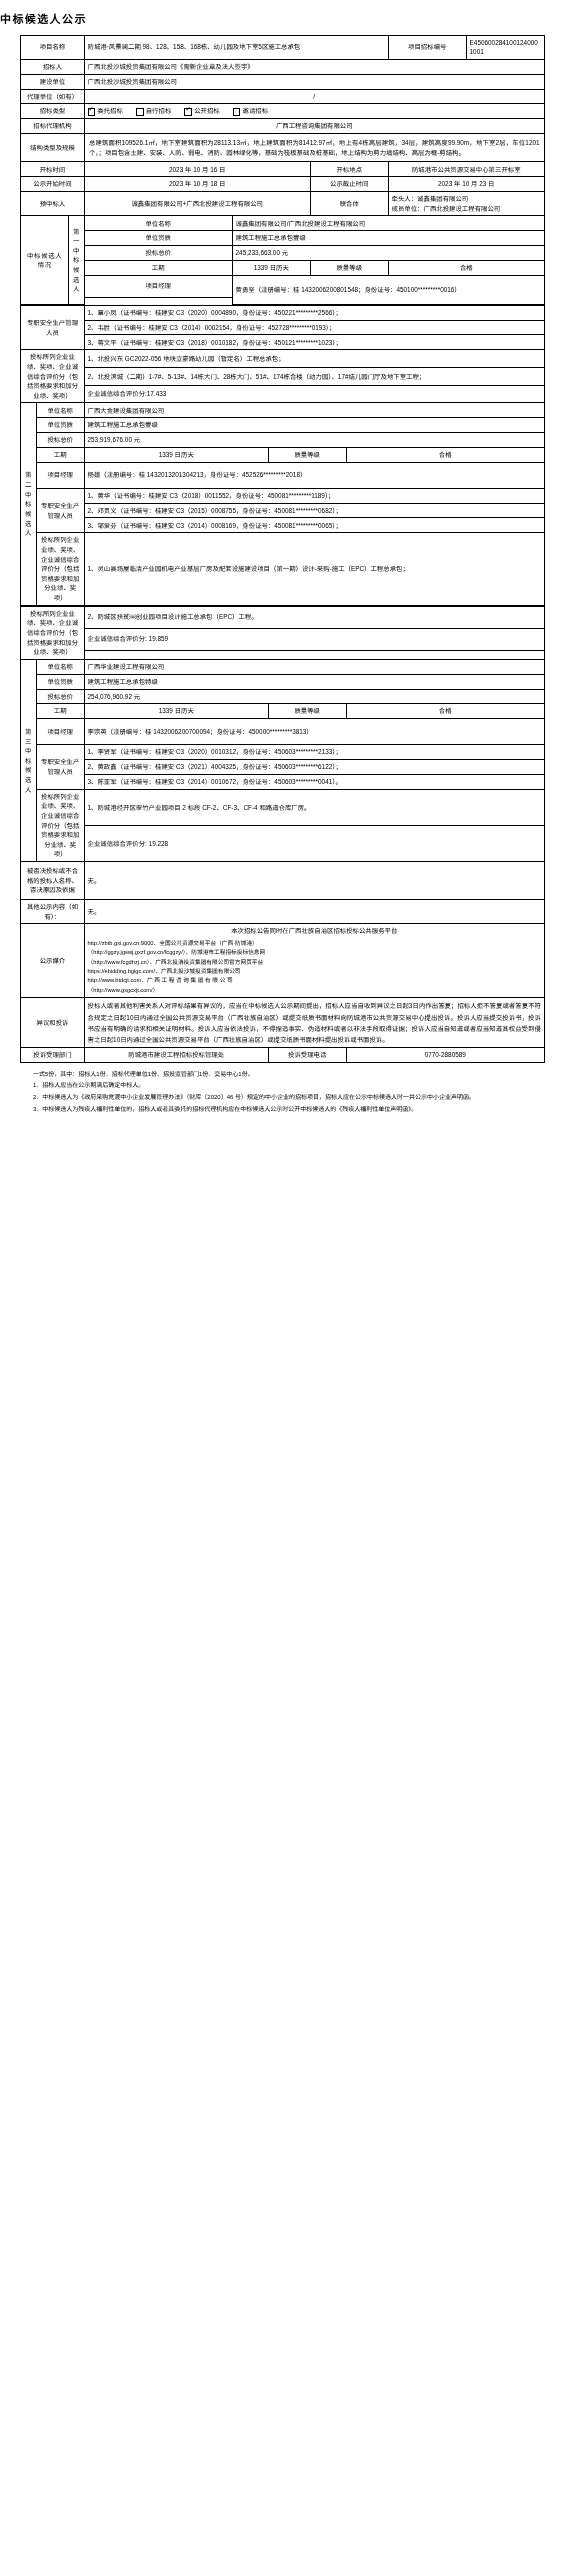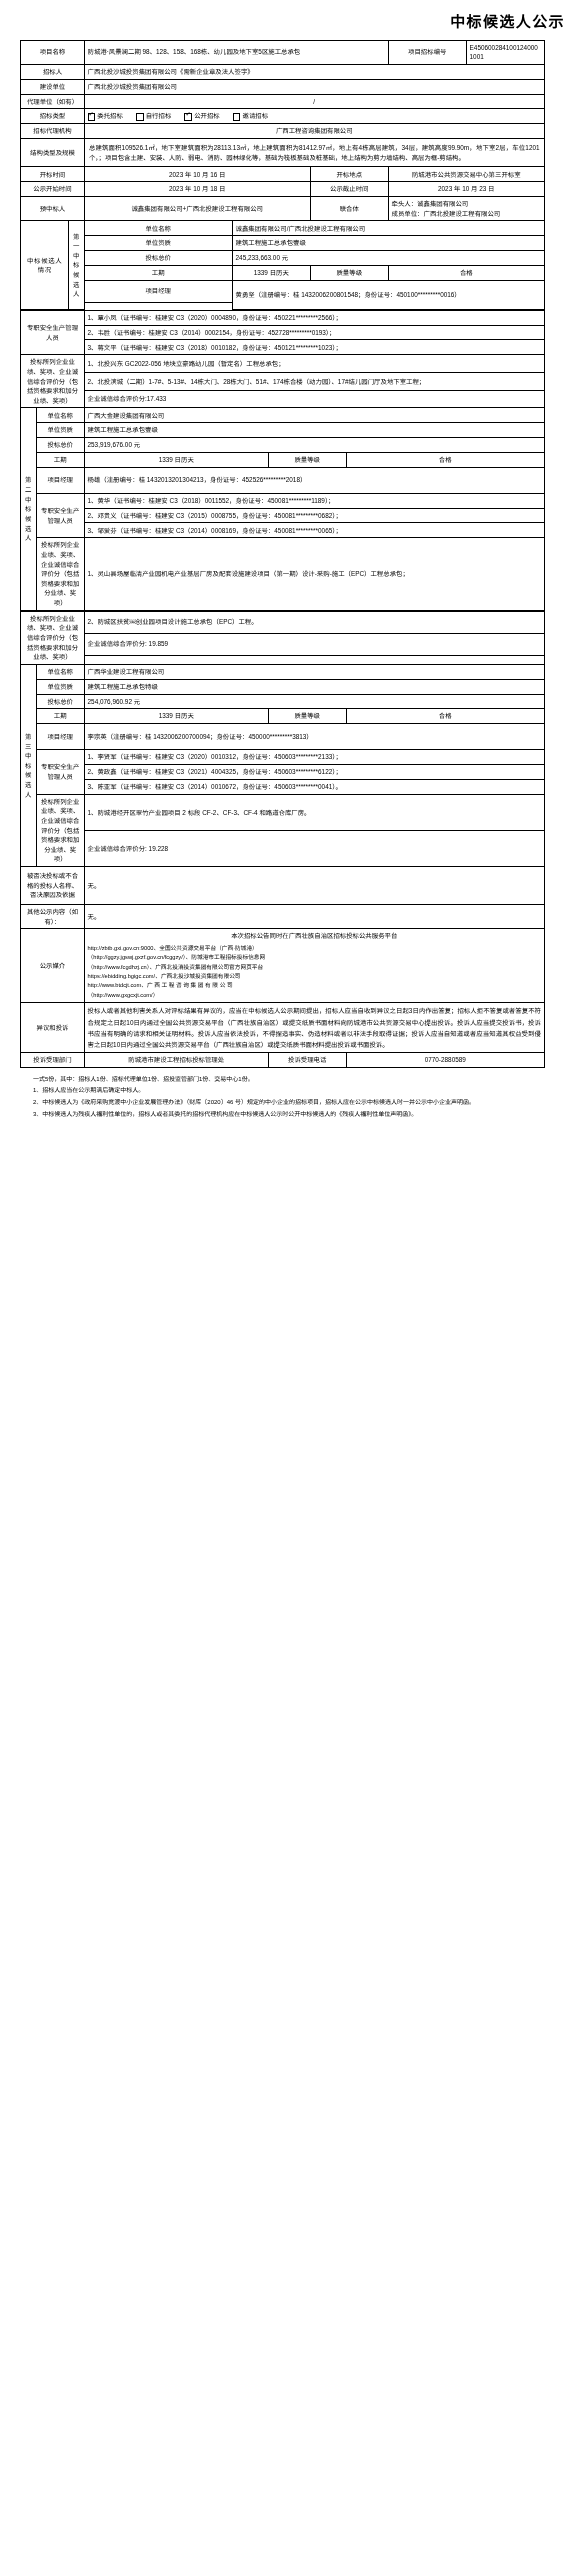--- a/index.html
+++ b/index.html
@@ -4,22 +4,22 @@
 <title>中标候选人公示</title>
 <style>
   html,body{margin:0;padding:0;background:#ffffff;}
   body{
     font-family:"Liberation Sans","DejaVu Sans",sans-serif;
     color:#000;
     width:565px;
   }
   .page{width:565px;position:relative;padding:0 0 14px 0;box-sizing:border-box;}
   .doc-title{
-    text-align:right;
-    font-size:15px;
+    text-align:left;
+    font-size:11px;
     font-weight:bold;
     letter-spacing:1.4px;
     padding:10px 0 8.5px 0;
   }
   table.main{
     border-collapse:collapse;
     width:523px;
     margin:0 auto;
     table-layout:fixed;
   }

